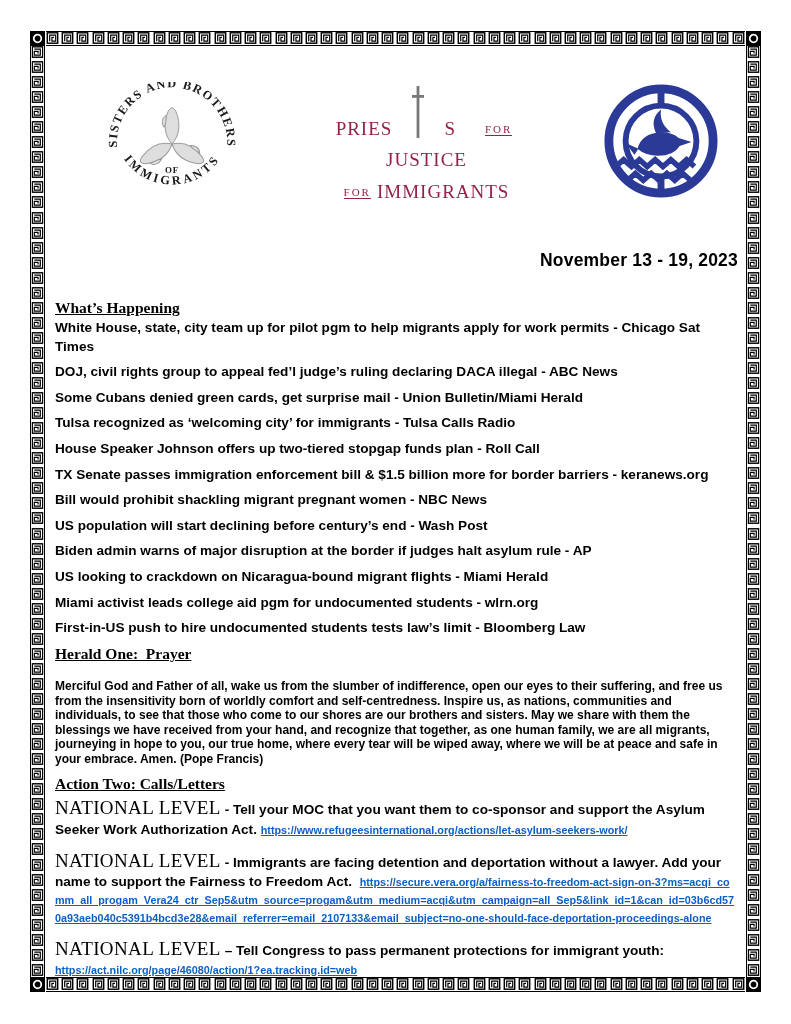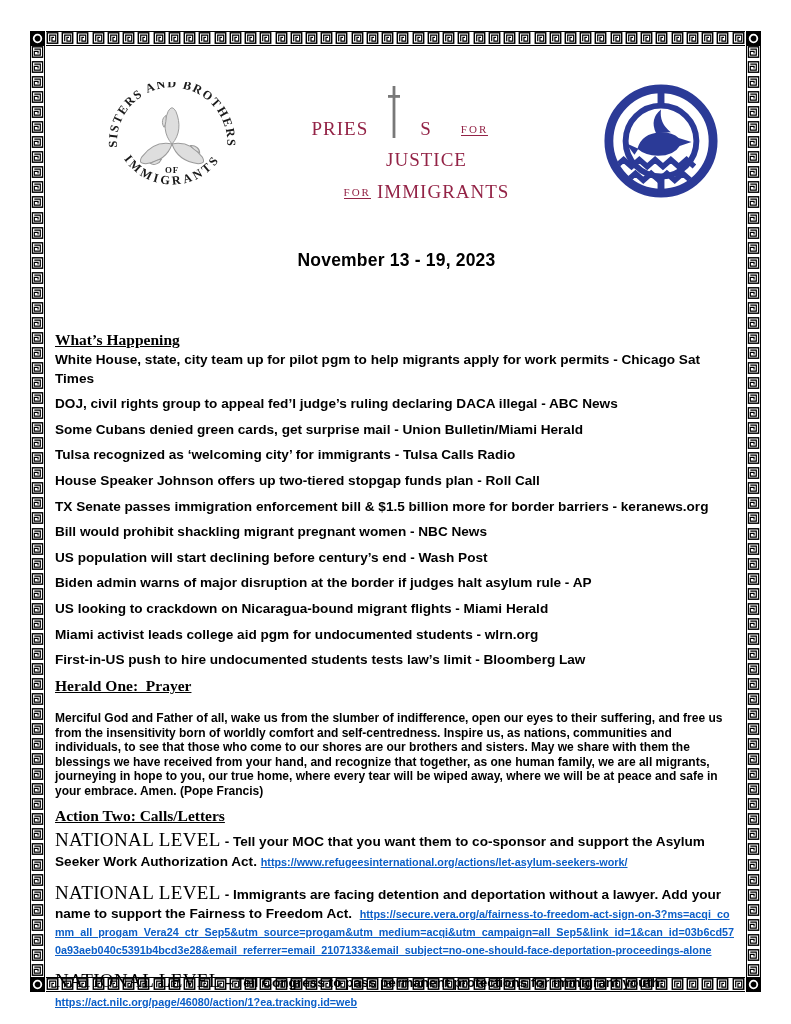--- a/index.html
+++ b/index.html
@@ -15,36 +15,36 @@
   .gk-strip.v { top:46px; bottom:33px; width:15px; border-left:1.5px solid #000; border-right:1.5px solid #000; flex-direction:column; }
   .gk-top { top:31px; } .gk-bottom { top:977px; }
   .gk-left { left:30px; } .gk-right { left:746px; }
   .gk-corner { position:absolute; width:15px; height:15px; }
   .gk-tile { flex:0 0 auto; }
   
   .content { position:absolute; left:55px; right:53px; top:58px; }
   .logo-row { display:flex; justify-content:space-between; align-items:flex-start; padding:0 18px 0 38px; height:152px; margin-top:24px; }
   
   .pfj { width:230px; text-align:center; font-family:"Liberation Serif","DejaVu Serif",serif; color:#932346; margin-top:30px; }
-  .pfj .row1 { display:flex; justify-content:flex-start; align-items:flex-end;gap:20px; }
+  .pfj .row1 { display:flex; justify-content:center; align-items:flex-end;gap:20px; }
   .pfj .caps { font-variant:small-caps; text-transform:lowercase; font-size:27px; line-height:1.05; letter-spacing:1px; }
   .pfj .for { font-size:11px; letter-spacing:2px; text-transform:uppercase; border-bottom:1px solid #932346; margin:0 5px 4px 9px; align-self:flex-end; }
   .pfj .for.lead { margin:0 6px 4px 0; }
   .pfj .cross-wrap { width:12px; height:27px; position:relative; }
   .pfj .cross-wrap svg { position:absolute; left:0; bottom:2px; }
   .pfj .row2 { margin-top:3px; }
   .pfj .row3 { display:flex; justify-content:center; align-items:flex-end; margin-top:3px; }
   
-  .date-line { text-align:center; font-size:17.5px; font-weight:bold; margin-top:16px; letter-spacing:.2px; }
+  .date-line { text-align:right; font-size:17.5px; font-weight:bold; margin-top:16px; letter-spacing:.2px; }
   
   .sec-h {
     font-family:"Liberation Serif","DejaVu Serif",serif; font-size:15.5px; font-weight:bold;
     text-decoration:underline; white-space:pre-wrap; margin-bottom:2px;
   }
-  .wh { margin-top:60px; }
+  .wh { margin-top:28px; }
   .news p { font-size:13.6px; font-weight:bold; line-height:1.37; margin-bottom:7px; }
   .prayer { margin-top:2px; }
   .prayer .body { font-size:12px; font-weight:bold; line-height:1.215; margin-top:16px; }
   .calls { margin-top:9px; }
   .entry { font-size:13.6px; font-weight:bold; line-height:1.33; margin-bottom:9px; }
   .entry .level { font-family:"Liberation Serif","DejaVu Serif",serif; font-weight:normal; font-size:19px; letter-spacing:.4px; }
   .entry a { color:#0c5fc8; font-size:10.8px; text-decoration:underline; word-break:break-all; cursor:pointer; }
   .entry a.block { display:block; margin-top:1px; }
   .sp { white-space:pre; }
 </style>

